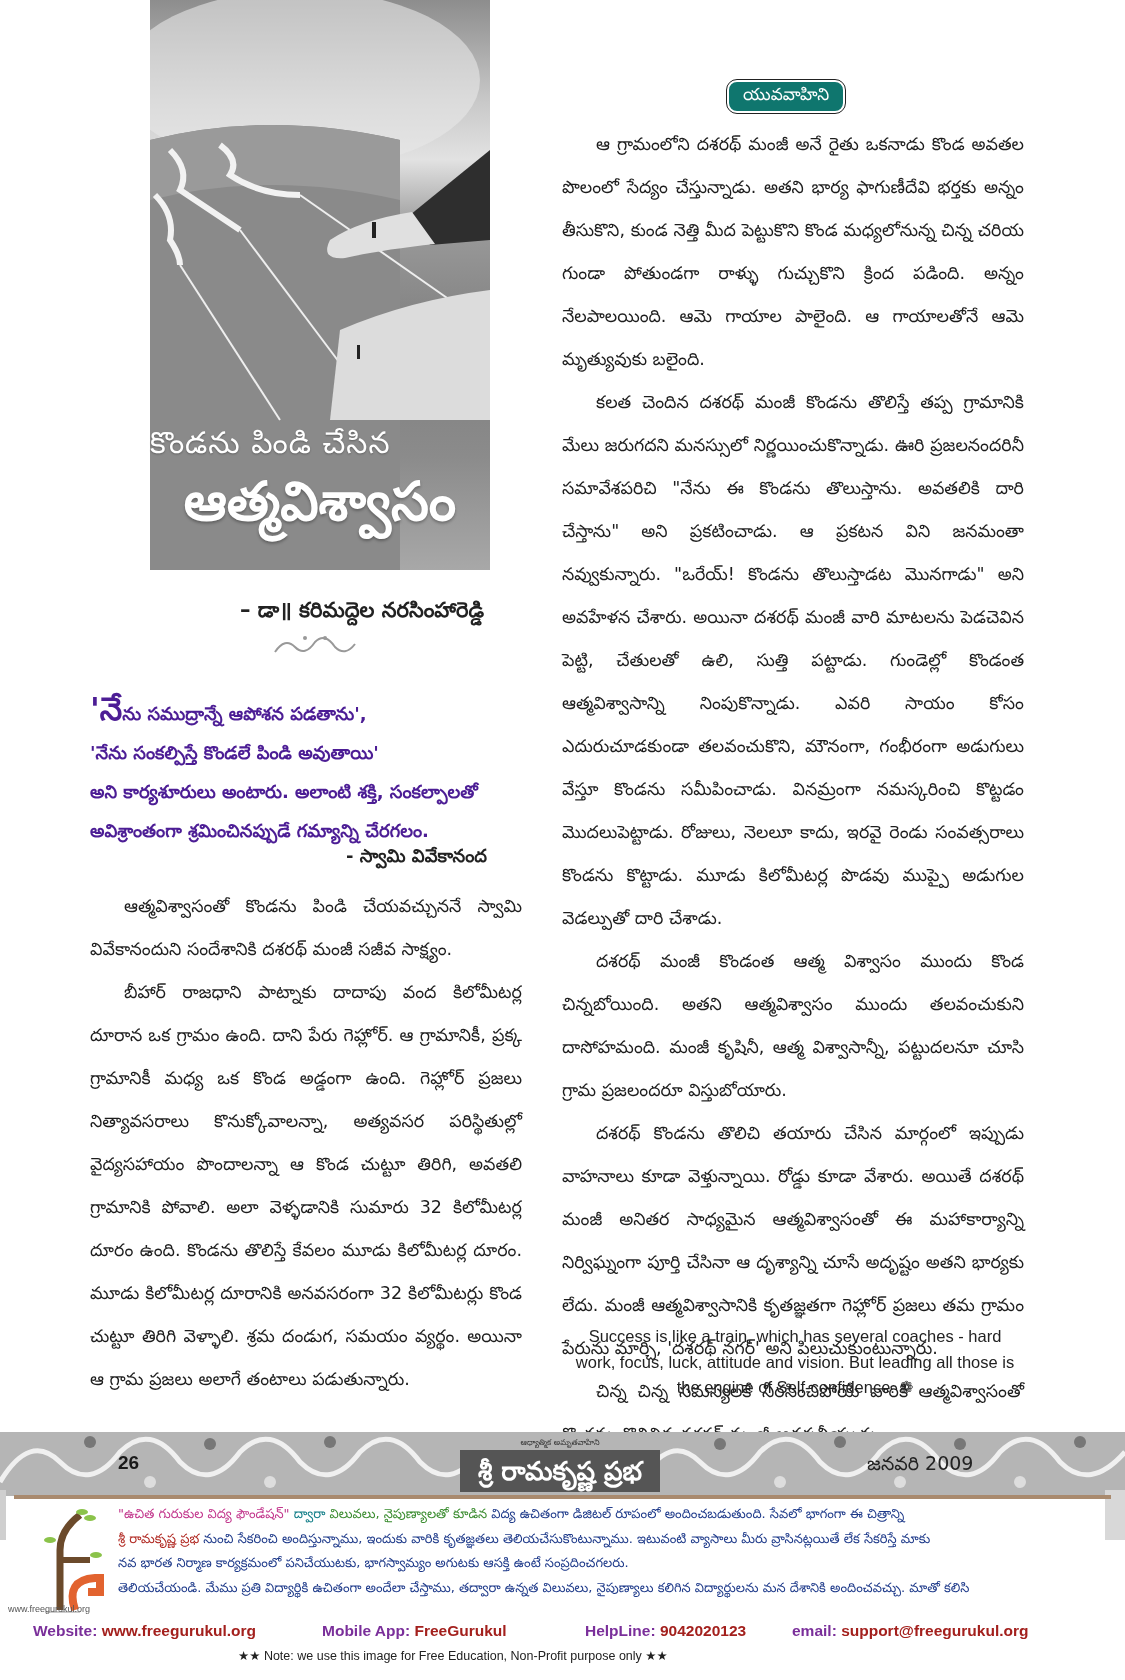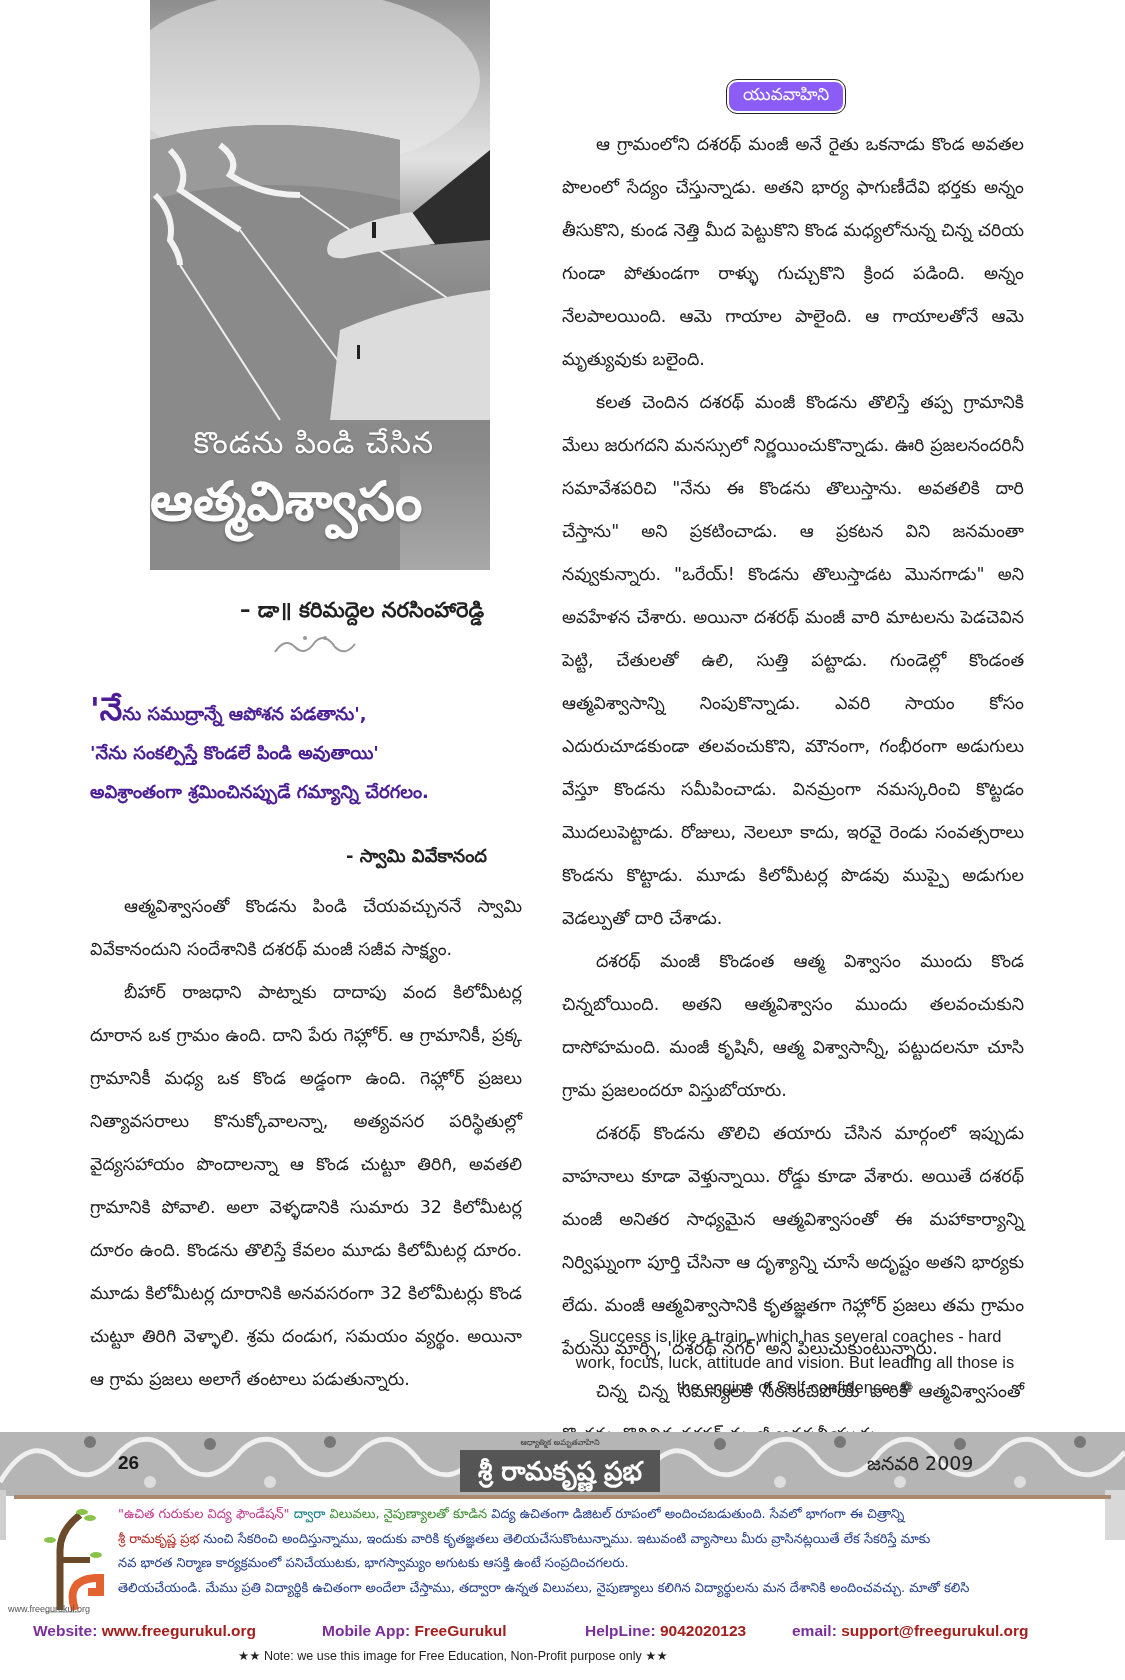--- a/index.html
+++ b/index.html
@@ -2,34 +2,34 @@
 <html><head>
 <meta charset="utf-8">
 <style>
   html, body { margin:0; padding:0; }
   body { width:1125px; height:1680px; background:#ffffff; position:relative; overflow:hidden;
          font-family:"DejaVu Sans", sans-serif; color:#1a1a1a; }
   .illustration { position:absolute; left:150px; top:0; width:340px; height:570px;
     background: linear-gradient(180deg,#8d8d8d 0%,#c9c9c9 18%,#e2e2e2 28%,#9a9a9a 40%,#7e7e7e 60%,#8b8b8b 80%,#a8a8a8 100%);
     overflow:hidden; }
   .illustration svg { position:absolute; left:0; top:0; }
-  .title-small { position:absolute; left:150px; top:425px; width:284px; text-align:right; color:#fff;
+  .title-small { position:absolute; left:150px; top:425px; width:284px; text-align:left; color:#fff;
     font-size:30px; letter-spacing:1px; text-shadow:0 1px 2px rgba(0,0,0,.3); }
-  .title-big { position:absolute; left:150px; top:470px; width:340px; color:#fff;
+  .title-big { position:absolute; left:150px; top:470px; width:340px; text-align:center; color:#fff;
     font-size:54px; font-weight:bold; text-shadow:0 2px 3px rgba(0,0,0,.3); }
   .author { position:absolute; left:240px; top:598px; font-size:21px; font-weight:bold; color:#222; }
   .ornament { position:absolute; left:270px; top:632px; width:90px; height:28px; }
   .quote { position:absolute; left:90px; top:690px; width:430px; font-size:18px; font-weight:bold; line-height:39px; color:#4c1d95; }
   .quote .big { font-size:32px; }
   .quote-attr { position:absolute; left:346px; top:845px; font-size:18px; font-weight:bold; color:#222; }
   .col { position:absolute; font-size:17.5px; line-height:43px; color:#1d1d1d; text-align:justify; }
   .col p { margin:0; text-indent:34px; }
   .col-left { left:90px; top:885px; width:432px; }
   .col-right { left:562px; top:123px; width:462px; }
-  .section-tag { position:absolute; left:727px; top:80px; padding:2px 14px 3px 14px; background:#8b5cf6; color:#fff;
+  .section-tag { position:absolute; left:727px; top:80px; padding:2px 14px 3px 14px; background:#0f766e; color:#fff;
     border-radius:10px; font-size:17px; border:2px solid #fff; outline:1px solid #222; }
   .english-quote { position:absolute; left:572px; top:1324px; width:446px; text-align:center; font-family:"Liberation Sans", sans-serif;
     font-size:16.5px; line-height:25.5px; color:#222; }
   .footer-band { position:absolute; left:0; top:1432px; width:1125px; height:64px; background:#b5b5b5; overflow:hidden; }
   .footer-band svg { position:absolute; left:0; top:0; }
   .page-num { position:absolute; left:118px; top:1452px; font-family:"Liberation Sans", sans-serif; font-weight:bold; font-size:19px; color:#1a1a1a; }
   .mag-sub { position:absolute; left:475px; top:1438px; width:170px; text-align:center; font-size:8px; color:#333; }
   .mag-name { position:absolute; left:460px; top:1450px; width:200px; height:42px; background:#555; color:#fff; text-align:center;
     font-size:26px; font-weight:bold; line-height:42px; }
   .issue-date { position:absolute; left:867px; top:1452px; font-size:19px; color:#222; }
@@ -75,20 +75,21 @@
 <div class="author">– డా॥ కరిమద్దెల నరసింహారెడ్డి</div>
 <svg class="ornament" viewBox="0 0 90 28">
   <path d="M5 20 Q15 5 25 15 Q35 25 45 10 Q55 0 65 15 Q75 25 85 12" stroke="#999" stroke-width="2" fill="none"></path>
   <circle cx="35" cy="6" r="2" fill="#999"></circle>
     <circle cx="55" cy="6" r="2" fill="#999"></circle>
 </svg>
 
 <div class="quote">
   <div><span class="big">'నే</span><span>ను సముద్రాన్నే ఆపోశన పడతాను',</span></div>
   <div>'నేను సంకల్పిస్తే కొండలే పిండి అవుతాయి'</div>
+  <div>అని కార్యశూరులు అంటారు. అలాంటి శక్తి, సంకల్పాలతో</div>
   <div>అవిశ్రాంతంగా శ్రమించినప్పుడే గమ్యాన్ని చేరగలం.</div>
 </div>
 <div class="quote-attr">- స్వామి వివేకానంద</div>
 
 <div class="col col-left">
   <p>ఆత్మవిశ్వాసంతో కొండను పిండి చేయవచ్చుననే స్వామి వివేకానందుని సందేశానికి దశరథ్ మంజీ సజీవ సాక్ష్యం.</p>
   <p>బీహార్ రాజధాని పాట్నాకు దాదాపు వంద కిలోమీటర్ల దూరాన ఒక గ్రామం ఉంది. దాని పేరు గెహ్లోర్. ఆ గ్రామానికీ, ప్రక్క గ్రామానికీ మధ్య ఒక కొండ అడ్డంగా ఉంది. గెహ్లోర్ ప్రజలు నిత్యావసరాలు కొనుక్కోవాలన్నా, అత్యవసర పరిస్థితుల్లో వైద్యసహాయం పొందాలన్నా ఆ కొండ చుట్టూ తిరిగి, అవతలి గ్రామానికి పోవాలి. అలా వెళ్ళడానికి సుమారు 32 కిలోమీటర్ల దూరం ఉంది. కొండను తొలిస్తే కేవలం మూడు కిలోమీటర్ల దూరం. మూడు కిలోమీటర్ల దూరానికి అనవసరంగా 32 కిలోమీటర్లు కొండ చుట్టూ తిరిగి వెళ్ళాలి. శ్రమ దండుగ, సమయం వ్యర్థం. అయినా ఆ గ్రామ ప్రజలు అలాగే తంటాలు పడుతున్నారు.</p>
 </div>
 
 <div class="section-tag">యువవాహిని</div>

